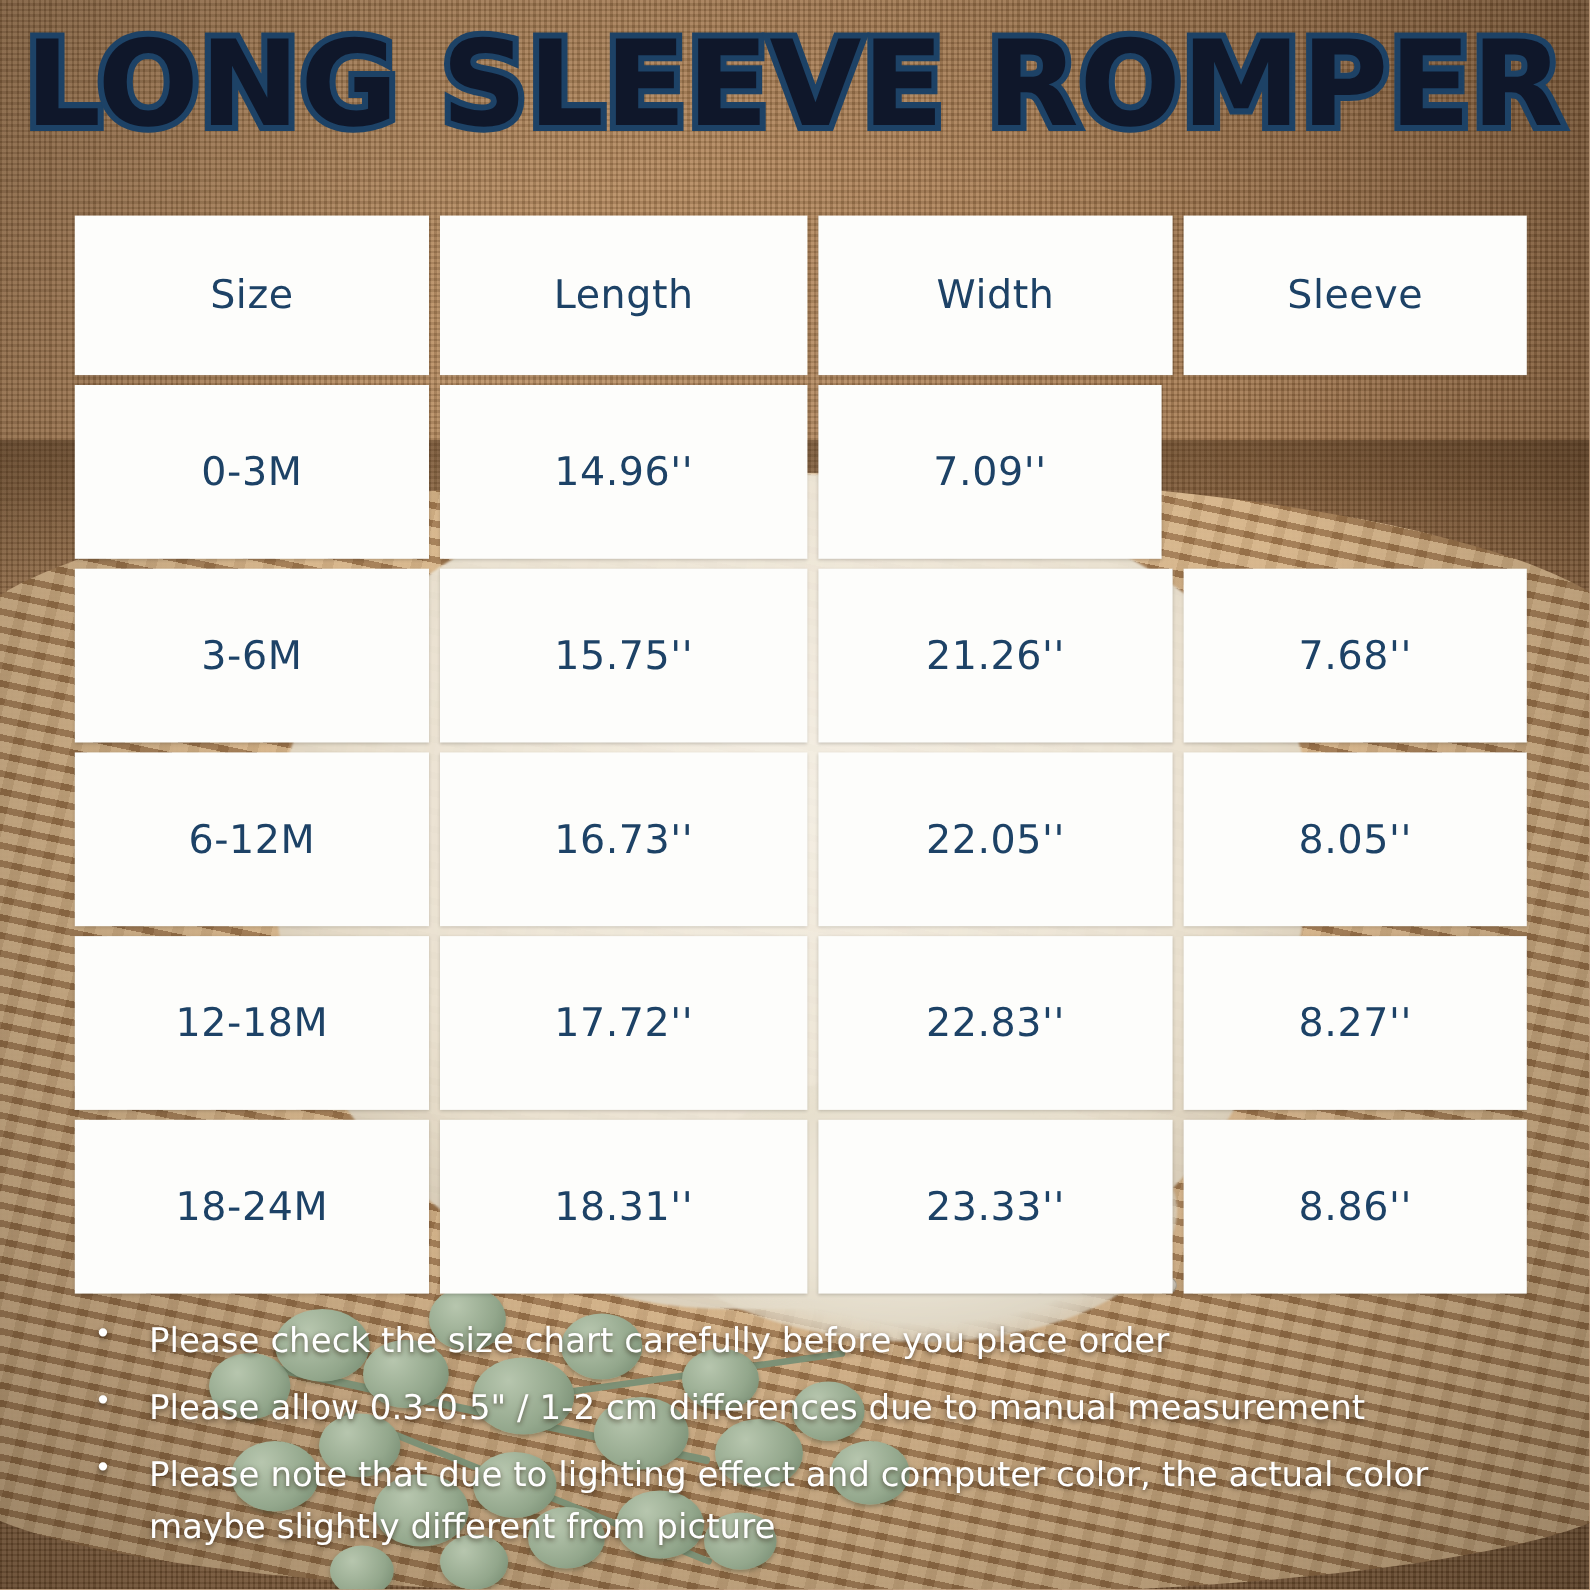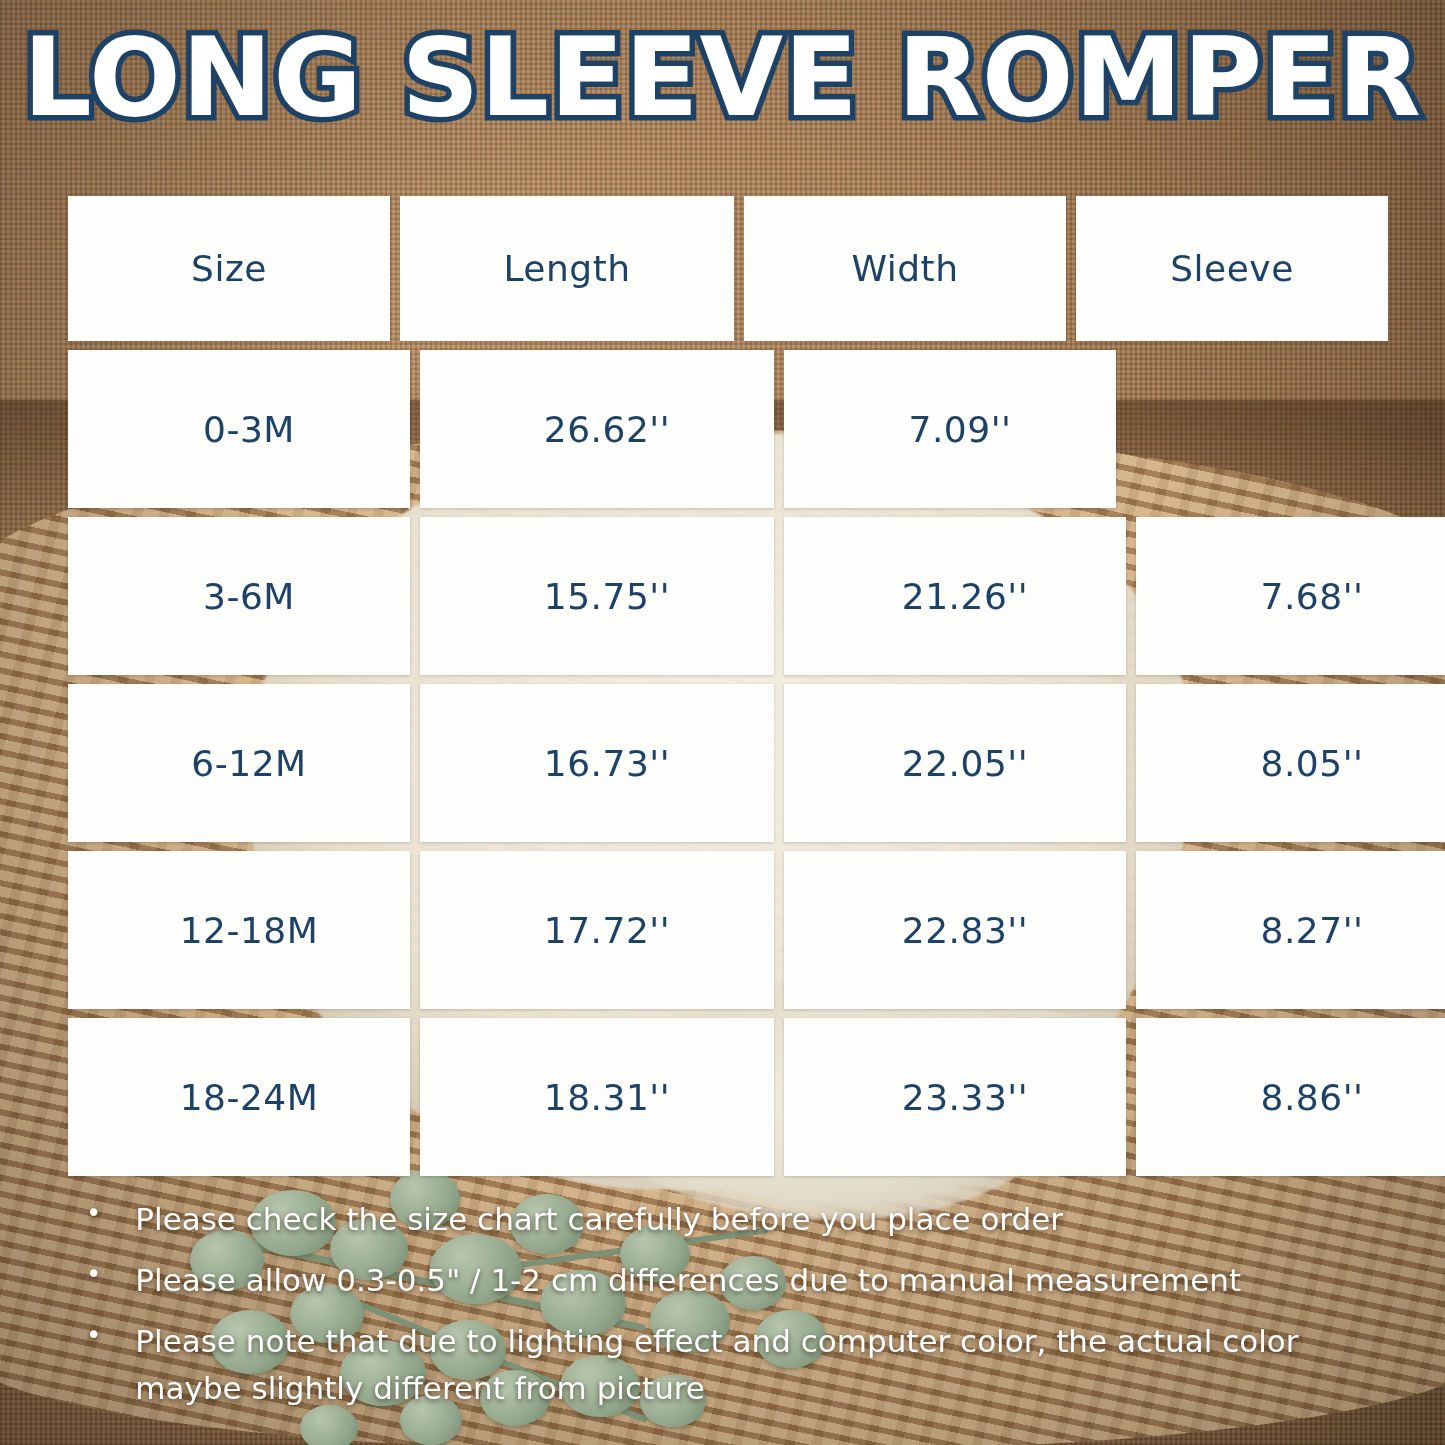--- a/index.html
+++ b/index.html
@@ -125,21 +125,21 @@
   .title {
     position: absolute;
     left: 0;
     top: 14px;
     width: 1445px;
     text-align: center;
     font-family: "DejaVu Sans", sans-serif;
     font-weight: bold;
     font-size: 108px;
     letter-spacing: 1px;
-    color: #ffffff;
+    color: #0f172a;
     -webkit-text-stroke: 11px #1d4266;
     paint-order: stroke fill;
     text-transform: uppercase;
     line-height: 1.18;
     white-space: nowrap;
   }
 
   
   .table {
     position: absolute;
@@ -159,21 +159,21 @@
     display: flex;
     align-items: center;
     justify-content: center;
     color: #1d4266;
     font-family: "DejaVu Sans", sans-serif;
     font-size: 36px;
     letter-spacing: 0.5px;
     box-shadow: 0 1px 3px rgba(0,0,0,0.18);
   }
   .row-head .cell { height: 145px; }
-  .row-body .cell { height: 158px; padding-left: 20px; }
+  .row-body .cell { height: 158px; }
   .c1 { width: 322px; }
   .c2 { width: 334px; }
   .c3 { width: 322px; text-align: center; }
   .c4 { width: 312px; }
 
   
   .notes {
     position: absolute;
     left: 86px;
     top: 1196px;
@@ -246,21 +246,21 @@
 
     <div class="row row-head">
       <div class="cell c1">Size</div>
       <div class="cell c2">Length</div>
       <div class="cell c3">Width</div>
       <div class="cell c4">Sleeve</div>
     </div>
 
     <div class="row row-body">
       <div class="cell c1">0-3M</div>
-      <div class="cell c2">26.62''</div>
+      <div class="cell c2">14.96''</div>
       <div class="cell c4">7.09''</div>
     </div>
 
     <div class="row row-body">
       <div class="cell c1">3-6M</div>
       <div class="cell c2">15.75''</div>
       <div class="cell c3">21.26''</div>
       <div class="cell c4">7.68''</div>
     </div>
 

